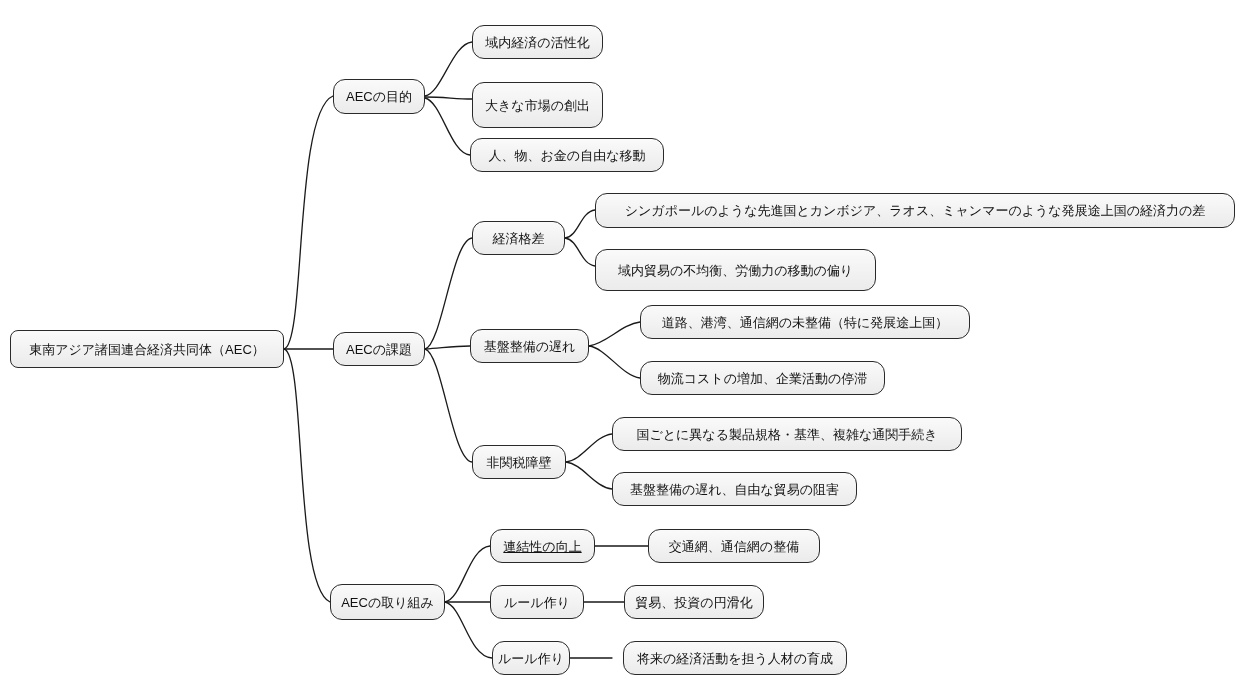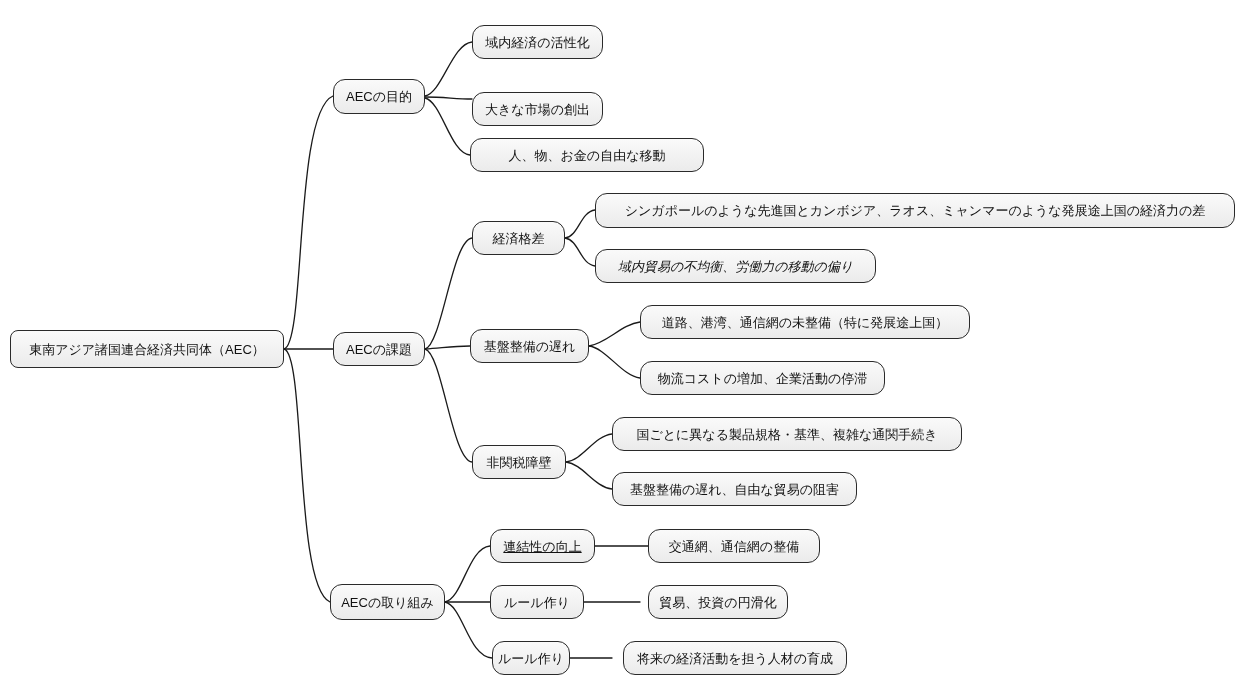--- a/index.html
+++ b/index.html
@@ -74,37 +74,37 @@
     <path d="M570,658 L612,658"></path>
   </svg>
 
   <div class="node" style="left:10px; top:330px; width:274px; height:38px; border-radius:8px;">東南アジア諸国連合経済共同体（AEC）</div>
 
   <div class="node" style="left:333px; top:79px; width:92px; height:35px;">AECの目的</div>
   <div class="node" style="left:333px; top:332px; width:92px; height:34px;">AECの課題</div>
   <div class="node" style="left:330px; top:584px; width:115px; height:36px;">AECの取り組み</div>
 
   <div class="node" style="left:472px; top:25px; width:131px; height:34px;">域内経済の活性化</div>
-  <div class="node" style="left:472px; top:92px; width:131px; height:34px;">大きな市場の創出</div>
-  <div class="node" style="left:470px; top:138px; width:234px; height:34px;">人、物、お金の自由な移動</div>
+  <div class="node" style="left:472px; top:82px; width:131px; height:46px;">大きな市場の創出</div>
+  <div class="node" style="left:470px; top:138px; width:194px; height:34px;">人、物、お金の自由な移動</div>
 
   <div class="node" style="left:472px; top:221px; width:93px; height:34px;">経済格差</div>
   <div class="node" style="left:595px; top:193px; width:640px; height:35px;">シンガポールのような先進国とカンボジア、ラオス、ミャンマーのような発展途上国の経済力の差</div>
-  <div class="node" style="left:595px; top:249px; width:281px; height:34px;font-style:italic;">域内貿易の不均衡、労働力の移動の偏り</div>
+  <div class="node" style="left:595px; top:249px; width:281px; height:42px;">域内貿易の不均衡、労働力の移動の偏り</div>
 
   <div class="node" style="left:470px; top:329px; width:119px; height:34px;">基盤整備の遅れ</div>
   <div class="node" style="left:640px; top:305px; width:330px; height:34px;">道路、港湾、通信網の未整備（特に発展途上国）</div>
   <div class="node" style="left:640px; top:361px; width:245px; height:34px;">物流コストの増加、企業活動の停滞</div>
 
   <div class="node" style="left:472px; top:445px; width:94px; height:34px;text-align:center;">非関税障壁</div>
   <div class="node" style="left:612px; top:417px; width:350px; height:34px;">国ごとに異なる製品規格・基準、複雑な通関手続き</div>
   <div class="node" style="left:612px; top:472px; width:245px; height:34px;">基盤整備の遅れ、自由な貿易の阻害</div>
 
   <div class="node" style="left:490px; top:529px; width:105px; height:34px;text-decoration:underline;">連結性の向上</div>
   <div class="node" style="left:648px; top:529px; width:172px; height:34px;">交通網、通信網の整備</div>
 
   <div class="node" style="left:490px; top:585px; width:94px; height:34px;">ルール作り</div>
-  <div class="node" style="left:648px; top:585px; width:140px; height:34px;">貿易、投資の円滑化</div>
+  <div class="node" style="left:624px; top:585px; width:140px; height:34px;">貿易、投資の円滑化</div>
 
   <div class="node" style="left:492px; top:641px; width:78px; height:34px;">ルール作り</div>
   <div class="node" style="left:612px; top:641px; width:224px; height:34px;margin-left:11px;">将来の経済活動を担う人材の育成</div>
 
 </div>
 
 </body></html>

